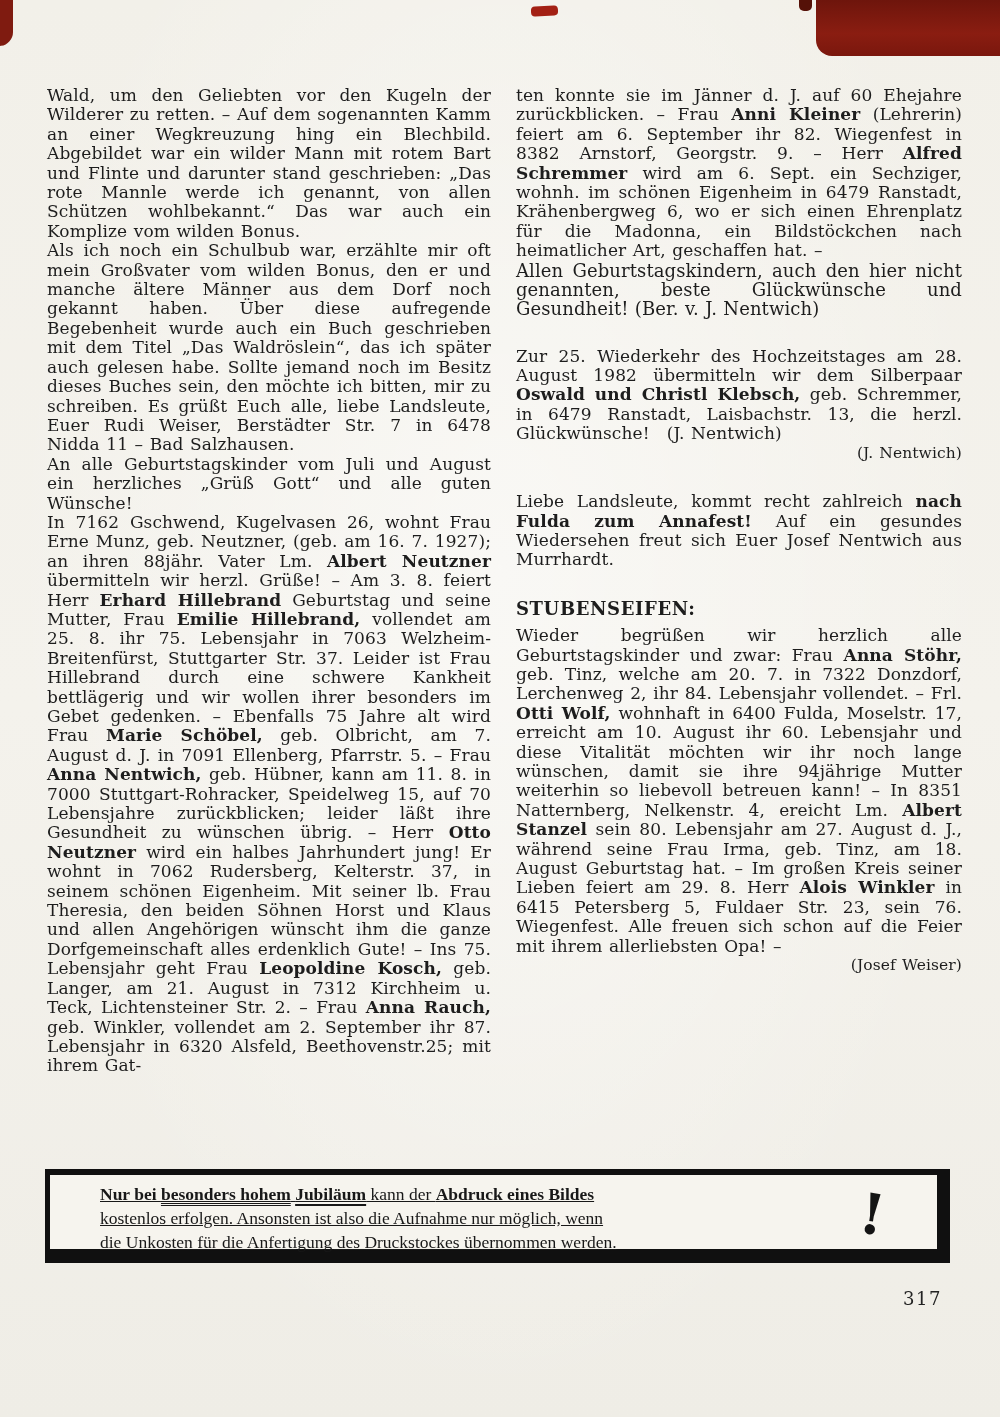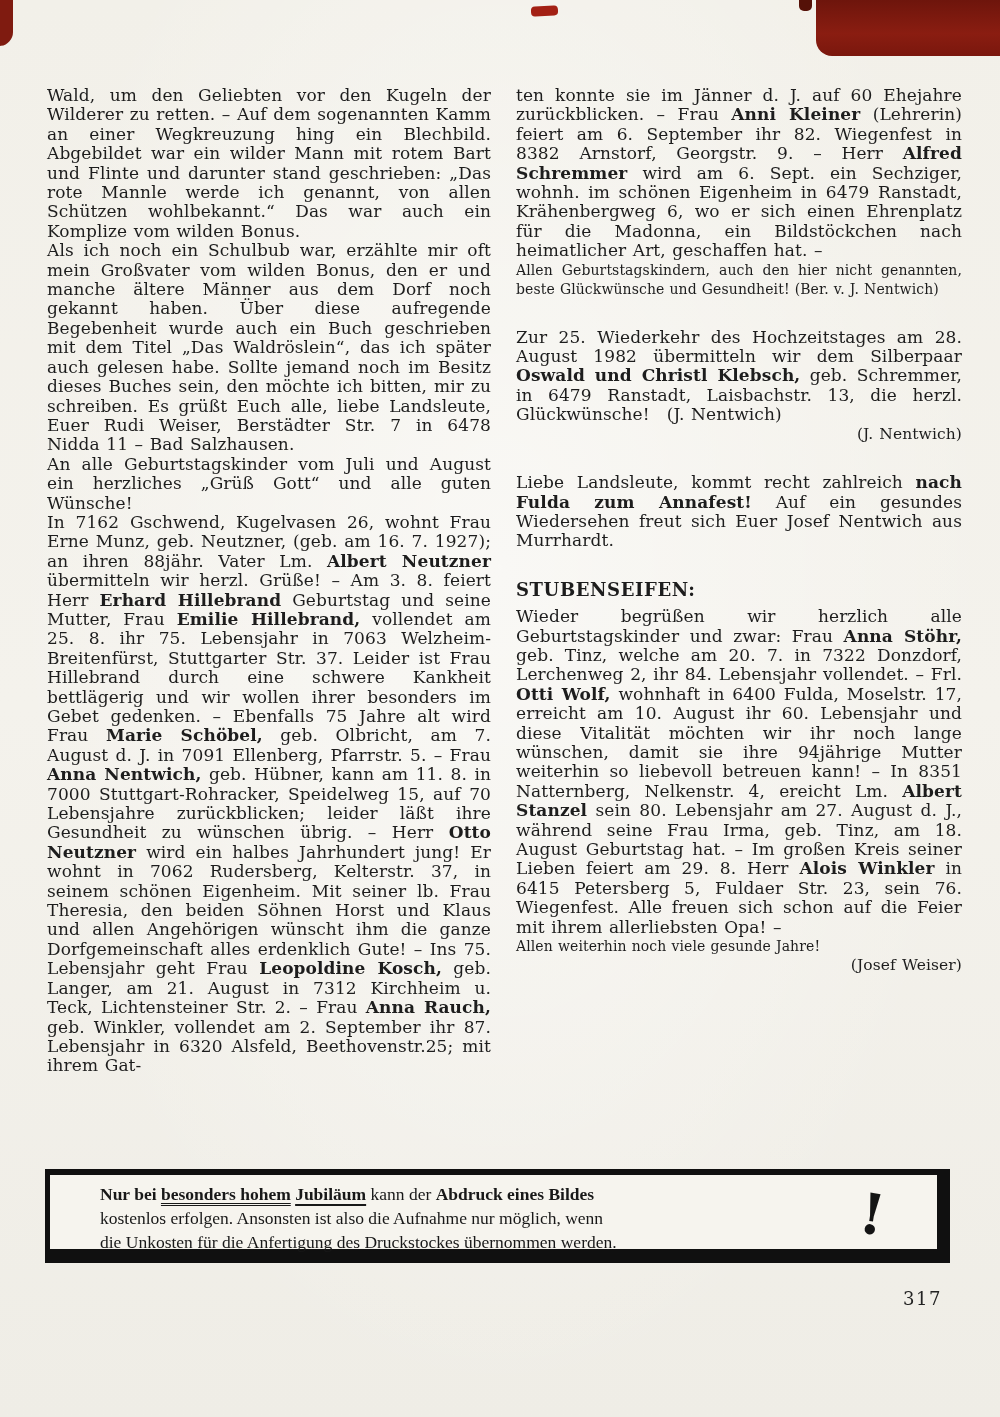--- a/index.html
+++ b/index.html
@@ -32,41 +32,41 @@
     position:absolute;top:86px;
     font-size:17px;line-height:19.4px;color:#1d1d1d;
     letter-spacing:0.1px;word-spacing:1px;
   }
   .col-left{left:47px;width:444px;}
   .col-right{left:516px;width:446px;}
   .blk{margin:0;}
   .blk-p{text-align:justify;}
   .blk-h{font-weight:bold;font-size:18px;letter-spacing:0.6px;
     margin-top:15px;margin-bottom:8px;text-align:left;}
-  .blk-note{font-size:14px;line-height:19px;text-align:justify;word-spacing:0.5px;}
+  .blk-note{font-size:18px;line-height:19px;text-align:justify;word-spacing:0.5px;}
   .blk-sig{text-align:right;font-size:15.5px;}
   .gap{margin-top:29px;}
   .s-bold{font-weight:bold;}
   .s-ul{text-decoration-line:underline;text-decoration-thickness:2px;text-underline-offset:4px;}
   .s-ul2{text-decoration-line:underline;text-decoration-style:double;text-decoration-thickness:1px;text-underline-offset:3px;}
 
   
   .notice{
     position:absolute;left:45px;top:1169px;width:905px;height:94px;
     box-sizing:border-box;
     border-style:solid;border-color:#101010;
     border-width:6px 13px 14px 5px;
     background:#f6f4ee;
     font-family:"Liberation Serif", serif;
   }
   .notice-text{
     position:absolute;left:50px;top:7px;right:105px;
     font-size:17.5px;line-height:24px;color:#181818;
   }
-  .box-line{white-space:nowrap;}
+  .box-line{white-space:nowrap;text-decoration:underline;}
   .box-exclaim{
     position:absolute;right:52px;top:6px;
     font-size:56px;font-weight:bold;color:#141414;
     transform:rotate(9deg);
     font-family:"DejaVu Serif", serif;
   }
   .page-number{
     position:absolute;left:903px;top:1288px;
     font-size:18px;letter-spacing:1.5px;color:#222;
   }
@@ -88,21 +88,20 @@
       <div class="blk blk-p"><span>In 7162 Gschwend, Kugelvasen 26, wohnt Frau Erne Munz, geb. Neutzner, (geb. am 16. 7. 1927); an ihren 88jähr. Vater Lm. </span><span class="s-bold">Albert Neutzner</span><span> übermitteln wir herzl. Grüße! – Am 3. 8. feiert Herr </span><span class="s-bold">Erhard Hillebrand</span><span> Geburtstag und seine Mutter, Frau </span><span class="s-bold">Emilie Hillebrand,</span><span> vollendet am 25. 8. ihr 75. Lebensjahr in 7063 Welzheim-Breitenfürst, Stuttgarter Str. 37. Leider ist Frau Hillebrand durch eine schwere Kankheit bettlägerig und wir wollen ihrer besonders im Gebet gedenken. – Ebenfalls 75 Jahre alt wird Frau </span><span class="s-bold">Marie Schöbel,</span><span> geb. Olbricht, am 7. August d. J. in 7091 Ellenberg, Pfarrstr. 5. – Frau </span><span class="s-bold">Anna Nentwich,</span><span> geb. Hübner, kann am 11. 8. in 7000 Stuttgart-Rohracker, Speidelweg 15, auf 70 Lebensjahre zurückblicken; leider läßt ihre Gesundheit zu wünschen übrig. – Herr </span><span class="s-bold">Otto Neutzner</span><span> wird ein halbes Jahrhundert jung! Er wohnt in 7062 Rudersberg, Kelterstr. 37, in seinem schönen Eigenheim. Mit seiner lb. Frau Theresia, den beiden Söhnen Horst und Klaus und allen Angehörigen wünscht ihm die ganze Dorfgemeinschaft alles erdenklich Gute! – Ins 75. Lebensjahr geht Frau </span><span class="s-bold">Leopoldine Kosch,</span><span> geb. Langer, am 21. August in 7312 Kirchheim u. Teck, Lichtensteiner Str. 2. – Frau </span><span class="s-bold">Anna Rauch,</span><span> geb. Winkler, vollendet am 2. September ihr 87. Lebensjahr in 6320 Alsfeld, Beethovenstr.25; mit ihrem Gat-</span></div>
     </div>
   <div class="col col-right">
       <div class="blk blk-p"><span>ten konnte sie im Jänner d. J. auf 60 Ehejahre zurückblicken. – Frau </span><span class="s-bold">Anni Kleiner</span><span> (Lehrerin) feiert am 6. September ihr 82. Wiegenfest in 8382 Arnstorf, Georgstr. 9. – Herr </span><span class="s-bold">Alfred Schremmer</span><span> wird am 6. Sept. ein Sechziger, wohnh. im schönen Eigenheim in 6479 Ranstadt, Krähenbergweg 6, wo er sich einen Ehrenplatz für die Madonna, ein Bildstöckchen nach heimatlicher Art, geschaffen hat. –</span></div>
       <div class="blk blk-note"><span>Allen Geburtstagskindern, auch den hier nicht genannten, beste Glückwünsche und Gesundheit! (Ber. v. J. Nentwich)</span></div>
       <div class="blk blk-p gap"><span>Zur 25. Wiederkehr des Hochzeitstages am 28. August 1982 übermitteln wir dem Silberpaar </span><span class="s-bold">Oswald und Christl Klebsch,</span><span> geb. Schremmer, in 6479 Ranstadt, Laisbachstr. 13, die herzl. Glückwünsche! (J. Nentwich)</span></div>
       <div class="blk blk-sig"><span>(J. Nentwich)</span></div>
       <div class="blk blk-p gap"><span>Liebe Landsleute, kommt recht zahlreich </span><span class="s-bold">nach Fulda zum Annafest!</span><span> Auf ein gesundes Wiedersehen freut sich Euer Josef Nentwich aus Murrhardt.</span></div>
       <div class="blk blk-h gap"><span>STUBENSEIFEN:</span></div>
       <div class="blk blk-p"><span>Wieder begrüßen wir herzlich alle Geburtstagskinder und zwar: Frau </span><span class="s-bold">Anna Stöhr,</span><span> geb. Tinz, welche am 20. 7. in 7322 Donzdorf, Lerchenweg 2, ihr 84. Lebensjahr vollendet. – Frl. </span><span class="s-bold">Otti Wolf,</span><span> wohnhaft in 6400 Fulda, Moselstr. 17, erreicht am 10. August ihr 60. Lebensjahr und diese Vitalität möchten wir ihr noch lange wünschen, damit sie ihre 94jährige Mutter weiterhin so liebevoll betreuen kann! – In 8351 Natternberg, Nelkenstr. 4, ereicht Lm. </span><span class="s-bold">Albert Stanzel</span><span> sein 80. Lebensjahr am 27. August d. J., während seine Frau Irma, geb. Tinz, am 18. August Geburtstag hat. – Im großen Kreis seiner Lieben feiert am 29. 8. Herr </span><span class="s-bold">Alois Winkler</span><span> in 6415 Petersberg 5, Fuldaer Str. 23, sein 76. Wiegenfest. Alle freuen sich schon auf die Feier mit ihrem allerliebsten Opa! –</span></div>
-      <div class="blk blk-note"><span>Allen weiterhin noch viele gesunde Jahre!</span></div>
       <div class="blk blk-sig"><span>(Josef Weiser)</span></div>
     </div>
 
   <div class="notice">
     <div class="notice-text">
         <div class="box-line"><span class="s-bold">Nur bei </span><span class="s-bold s-ul2">besonders hohem</span><span> </span><span class="s-bold s-ul">Jubiläum</span><span> kann der </span><span class="s-bold">Abdruck eines Bildes</span></div>
         <div class="box-line"><span>kostenlos erfolgen. Ansonsten ist also die Aufnahme nur möglich, wenn</span></div>
         <div class="box-line"><span>die Unkosten für die Anfertigung des Druckstockes übernommen werden.</span></div>
       </div>
     <div class="box-exclaim">!</div>

